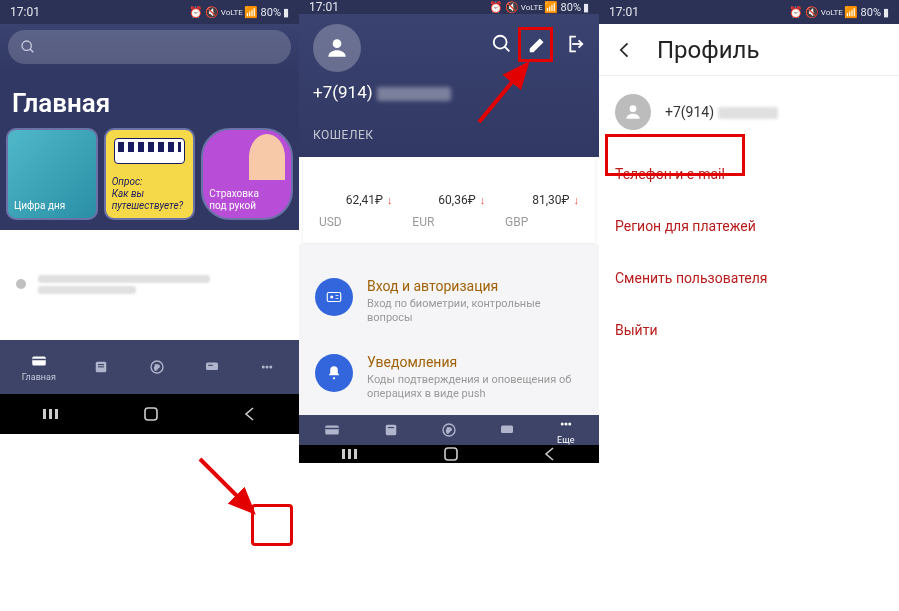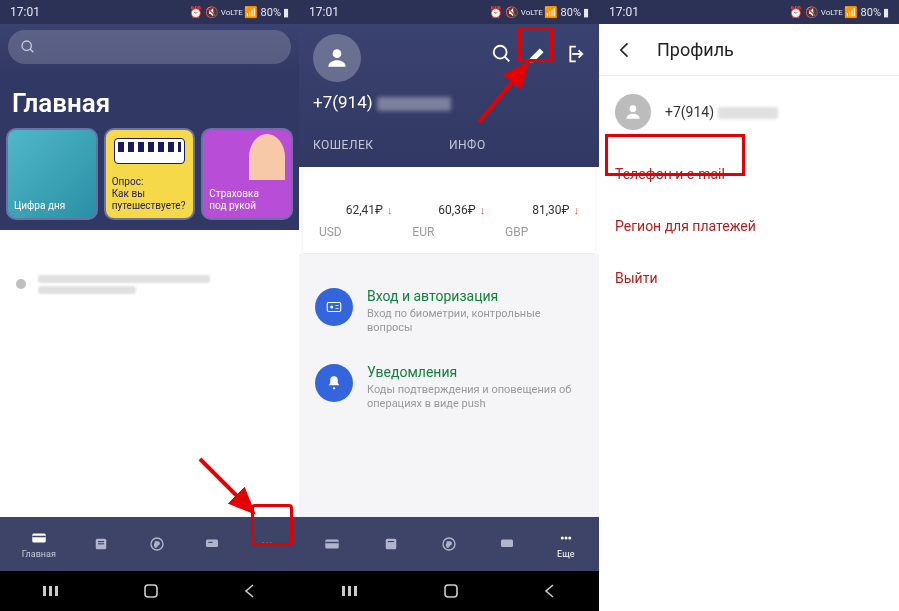--- a/index.html
+++ b/index.html
@@ -1,34 +1,34 @@
 <!DOCTYPE html>
 <html><head>
 <meta charset="utf-8">
 <style>
   * { margin: 0; padding: 0; box-sizing: border-box; font-family: -apple-system, Roboto, Arial, sans-serif; }
   body { background: #fff; width: 899px; height: 611px; display: flex; overflow: hidden; }
-  .screen { height: 611px; position: relative; display: flex; flex-direction: column; }
+  .screen { height: 434px; position: relative; display: flex; flex-direction: column; }
   .s1 { width: 299px; }
   .s2 { width: 300px; }
   .s3 { width: 300px; }
 
   
   .statusbar { height: 24px; background: #2b3255; color: #e8e8f0; display: flex; align-items: center; justify-content: space-between; padding: 0 10px; font-size: 12px; }
   .statusbar .right { display: flex; align-items: center; gap: 2px; font-size: 11px; }
 
   
   .s1-top { background: linear-gradient(#3a4270, #313863); padding: 6px 8px 10px; }
   .searchbar { background: rgba(255,255,255,0.18); border-radius: 20px; height: 34px; display: flex; align-items: center; padding: 0 12px; }
   .s1-title { color: #fff; font-size: 26px; font-weight: 600; padding: 14px 12px 10px; background: #313863; }
   .cards { display: flex; gap: 6px; padding: 0 6px 10px; background: #313863; }
   .card { width: 92px; height: 92px; border-radius: 10px; border: 2px solid #6a72a8; position: relative; overflow: hidden; display: flex; flex-direction: column; justify-content: flex-end; padding: 6px; color: #fff; font-size: 10px; line-height: 1.2; }
   .card1 { background: linear-gradient(135deg,#4fb8c9,#2a8fa5); justify-content: flex-end; }
-  .card2 { background: #f5d948; color: #1a1a5e; }
-  .card3 { background: #b84dd8; }
+  .card2 { background: #f5d948; color: #1a1a5e; font-style: italic; }
+  .card3 { background: #b84dd8; border-radius: 29px; }
   .card2 .bus { position: absolute; top: 8px; left: 8px; right: 8px; height: 26px; background: #fff; border-radius: 4px; border: 1px solid #1a1a5e; }
   .card2 .bus::before { content:''; position:absolute; top:3px; left:3px; right:3px; height:10px; background: repeating-linear-gradient(90deg,#1a1a5e 0 6px, transparent 6px 10px); }
   .card3 .person { position: absolute; top: 4px; right: 6px; width: 36px; height: 46px; background: #f7c9a8; border-radius: 50% 50% 0 0; }
 
   .blurrow { height: 60px; background: #fff; display: flex; align-items: center; padding: 10px 16px; gap: 12px; margin-top: 24px; }
   .blurdot { width: 10px; height: 10px; border-radius: 50%; background: #c0c0c0; }
   .blurlines { flex:1; }
   .blurlines div { height: 8px; background: #e0e0e0; border-radius: 3px; margin: 3px 0; filter: blur(1px); }
 
   .s1-fill { flex: 1; background: #fff; }
@@ -52,26 +52,26 @@
 
   .rates { background:#fff; display:flex; justify-content:space-around; padding:14px 6px; font-size:12px; border-bottom:1px solid #eee; box-shadow: 0 1px 3px rgba(0,0,0,0.1); margin: 0 4px; }
   .rate { display:flex; align-items:center; gap:4px; }
   .rate .cur { color:#9a9a9a;margin-top:44px; }
   .rate .val { color:#333; font-weight:400; }
   .rate .arr { color:#e74c3c; font-size:11px; }
 
   .setlist { background:#f5f5f7; flex:1; padding-top: 20px; }
   .setitem { display:flex; gap:14px; padding: 14px 16px; align-items:flex-start; }
   .seticon { width:38px; height:38px; border-radius:50%; background:#3366dd; display:flex; align-items:center; justify-content:center; flex-shrink:0; }
-  .settext .t { font-size:14px; color:#15803d; margin-bottom:3px; }
+  .settext .t { font-size:14px; color:#a16207; margin-bottom:3px; }
   .settext .s { font-size:11px; color:#999; line-height:1.3; }
 
   
   .s3-head { height:52px; display:flex; align-items:center; gap:22px; padding:0 16px; color:#222; border-bottom:1px solid #eee; }
-  .s3-head .title { font-size:18px; }
+  .s3-head .title { font-size:24px; }
   .s3-user { display:flex; align-items:center; gap:14px; padding:18px 16px; }
   .avatar-sm { width:36px; height:36px; border-radius:50%; background:#bcbcbc; display:flex; align-items:center; justify-content:center; }
   .s3-user .ph { font-size:14px; color:#333; }
   .s3-user .mask { display:inline-block; width:60px; height:12px; background:#e0e0e0; filter:blur(1.5px); border-radius:2px; vertical-align:middle; }
   .s3-list .row { padding:18px 16px; font-size:14px; color:#b91c1c; }
 
   
   .hl-red { border: 3px solid #e30000; position: absolute; pointer-events: none; z-index: 20; }
   .arrow-red { position:absolute; z-index:21; }
 
@@ -216,21 +216,20 @@
           <path d="M14 4h-6v16h6"></path>
           <path d="M10 12h10"></path>
           <path d="M17 8l4 4-4 4"></path>
         </svg>
     </div>
     <div class="phone">
       <span>+7(914)</span> <span class="mask"></span>
     </div>
     <div class="tabs">
       <div class="tab">КОШЕЛЕК</div>
-      <div class="tab">ИНФО</div>
     </div>
   </div>
   <div class="rates">
     <div class="rate">
         <span class="cur">USD</span>
         <span class="val">62,41₽</span>
         <span class="arr">↓</span>
       </div>
     <div class="rate">
         <span class="cur">EUR</span>
@@ -352,17 +351,18 @@
       <svg width="20" height="20" viewBox="0 0 24 24" fill="#fff">
           <circle cx="12" cy="8" r="4"></circle>
           <path d="M4 20c0-4 4-6 8-6s8 2 8 6"></path>
         </svg>
     </div>
     <span class="ph"><span>+7(914)</span> <span class="mask"></span></span>
   </div>
   <div class="s3-list">
     <div class="row">Телефон и e-mail</div>
     <div class="row">Регион для платежей</div>
+    <div class="row">Сменить пользователя</div>
     <div class="row">Выйти</div>
   </div>
 
   <div class="hl-red" style="left:6px; top:134px; width:140px; height:42px;"></div>
 </div>
 
 </body></html>

